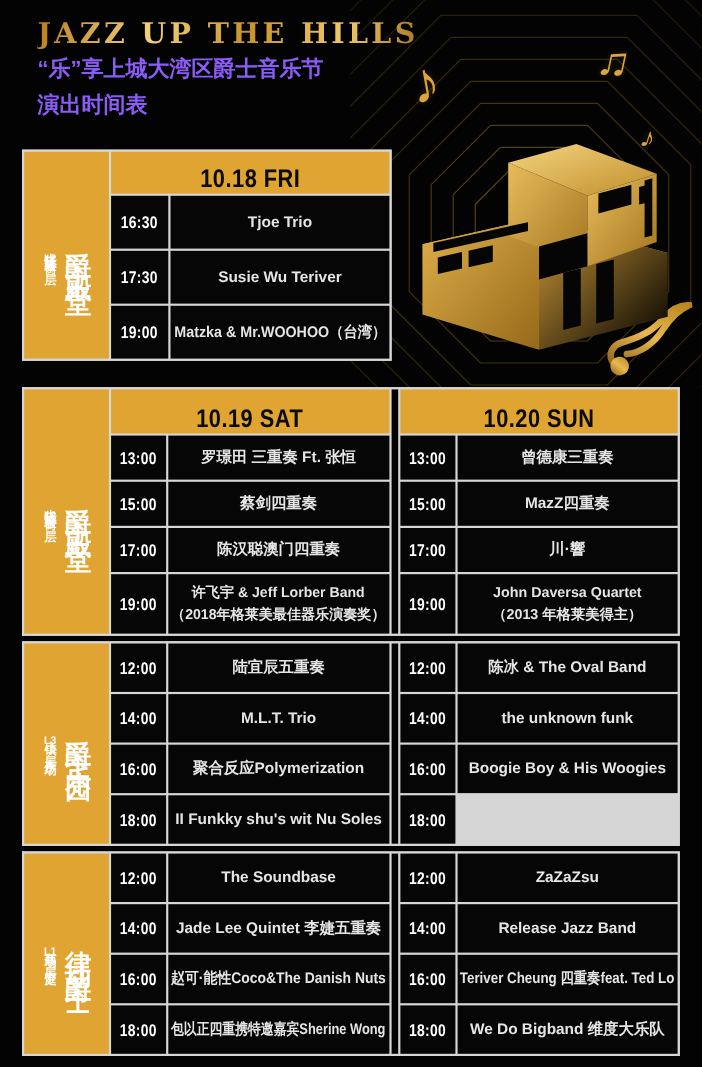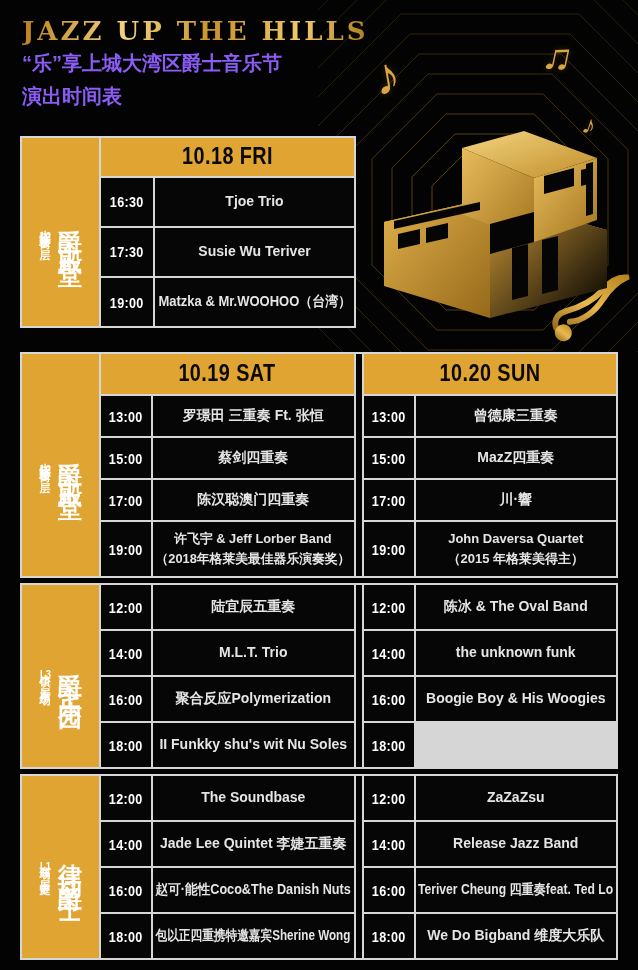--- a/index.html
+++ b/index.html
@@ -8,41 +8,41 @@
   
   .rings{position:absolute;left:318px;top:0;width:320px;height:352px;z-index:0;}
   .note{position:absolute;color:#D9A441;z-index:1;line-height:1;
         text-shadow:0 0 6px rgba(180,130,30,.35);}
   .note1{left:374px;top:50px;font-size:52px;transform:rotate(-10deg);}
   .note2{left:543px;top:36px;font-size:40px;transform:rotate(12deg);}
   .note3{left:583px;top:112px;font-size:26px;transform:rotate(18deg);}
   .swirl{position:absolute;left:545px;top:268px;z-index:1;transform:rotate(-8deg);}
   .building{position:absolute;left:372px;top:118px;z-index:1;}
   
-  .header{position:absolute;left:22px;top:16px;z-index:2;}
+  .header{position:absolute;left:34px;top:16px;z-index:2;}
   .title{font-family:"DejaVu Serif","Liberation Serif",serif;font-weight:bold;
          font-size:26px;letter-spacing:3px;white-space:nowrap;
          color:#D9A13B;background:linear-gradient(100deg,#B97E1F 0%,#F3D27E 30%,#C8922A 55%,#F0CA6B 80%,#A9771E 100%);
          -webkit-background-clip:text;background-clip:text;-webkit-text-fill-color:transparent;}
   .sub{color:#8b5cf6;font-weight:bold;font-size:20px;line-height:1.55;margin-top:2px;}
   .sub:first-of-type{margin-top:12px;}
   
   .grid{display:grid;gap:2px;background:#D6D6D6;border:2px solid #D6D6D6;position:absolute;z-index:2;box-sizing:border-box;}
   .cell{background:#060606;display:flex;align-items:center;justify-content:center;overflow:hidden;}
   .gold{background:#DFA431;}
   .divider{background:#030303;}
   .fri{left:20px;top:136px;width:336px;grid-template-columns:77px 52px 1fr;grid-template-rows:38px 48px 48px 48px;}
   .wk1{left:20px;top:352px;width:598px;grid-template-columns:77px 50px 1fr 6px 50px 1fr;grid-template-rows:40px 40px 40px 40px 54px;}
   .wk2{left:20px;top:583px;width:598px;grid-template-columns:77px 50px 1fr 6px 50px 1fr;grid-template-rows:44px 44px 44px 44px;}
   .wk3{left:20px;top:774px;width:598px;grid-template-columns:77px 50px 1fr 6px 50px 1fr;grid-template-rows:44px 44px 44px 44px;}
   .venue5{grid-row:1/6;grid-column:1;}
   .venue4{grid-row:1/5;grid-column:1;}
   .div5{grid-row:1/6;grid-column:4;}
   .div4{grid-row:1/5;grid-column:4;}
-  .dayhead{font-weight:800;color:#0a0a00;font-size:22px;letter-spacing:.5px;}
+  .dayhead{font-weight:800;color:#0a0a00;font-size:22px;letter-spacing:.5px;align-items:flex-end;}
   .dayhead .fit{transform-origin:center;display:inline-block;white-space:nowrap;transform:scale(.9,1.05);}
   .span23{grid-column:2/4;}
   .span56{grid-column:5/7;}
   .time{color:#fff;font-weight:bold;font-size:14px;letter-spacing:.3px;}
   .time .fit{display:inline-block;transform:scale(.9,1.1);}
   .act{color:#e5e5e5;font-weight:bold;font-size:14px;text-align:center;}
   .act .fit{display:inline-block;white-space:pre;line-height:1.55;}
   .act.two .fit{font-size:13px;}
   
   .vwrap{display:flex;flex-direction:row;align-items:center;justify-content:center;gap:7px;width:100%;height:100%;}
@@ -225,21 +225,21 @@
       </div>
     <div class="cell act two">
         <span class="fit" style="transform: scaleX(0.984848);">许飞宇 &amp; Jeff Lorber Band
 （2018年格莱美最佳器乐演奏奖）</span>
       </div>
     <div class="cell time" style="grid-column:5">
         <span class="fit">19:00</span>
       </div>
     <div class="cell act two">
         <span class="fit">John Daversa Quartet
-（2015 年格莱美得主）</span>
+（2013 年格莱美得主）</span>
       </div>
   </div>
 
   <div class="grid wk2">
     <div class="cell gold venue4">
       <div class="vwrap">
         <div class="vloc"><span>小镇</span><span class="tcy">L3</span><span>层东广场</span></div>
         <div class="vname">爵士乐园</div>
       </div>
     </div>

